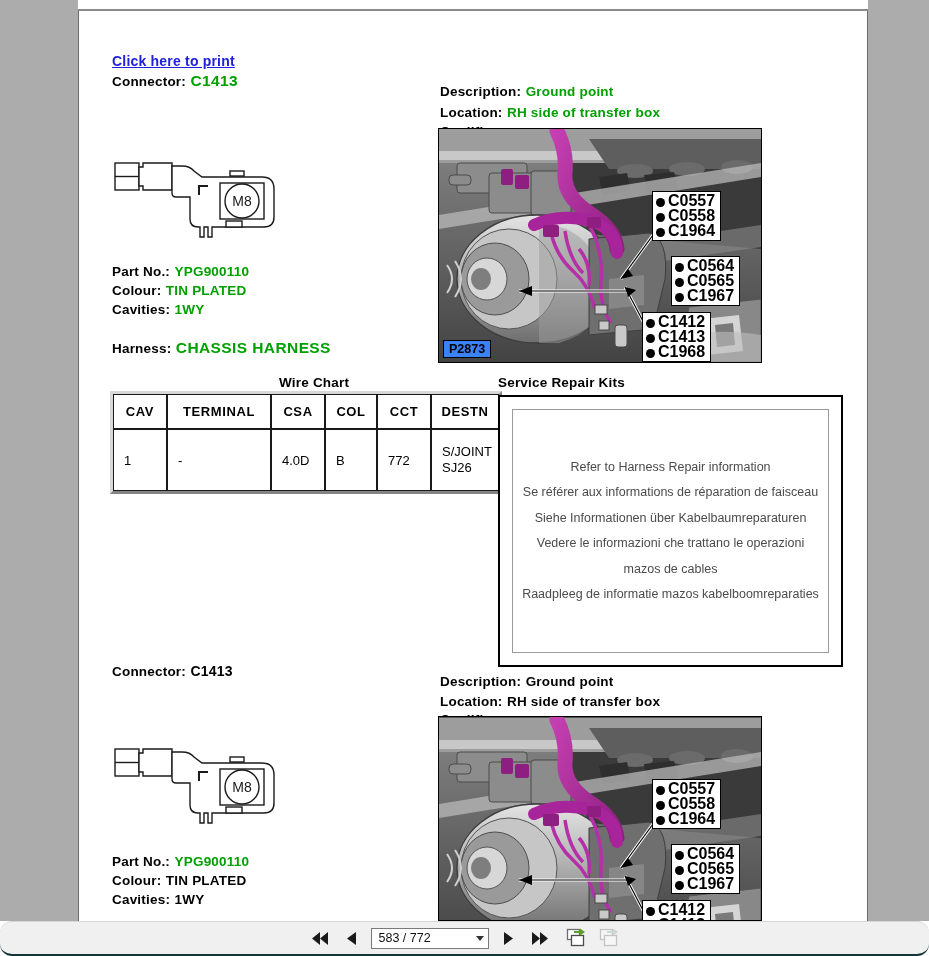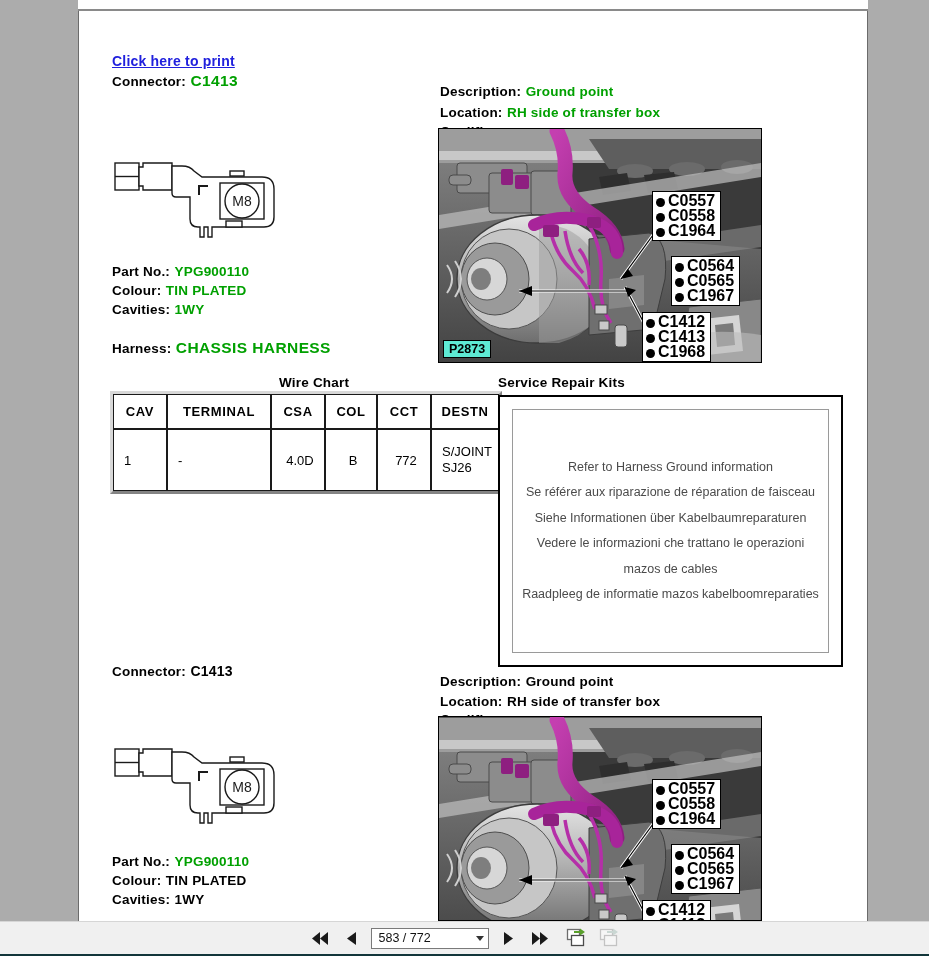--- a/index.html
+++ b/index.html
@@ -140,21 +140,21 @@
     height: 33px;
     text-align: center;
   }
   table.wire td {
     height: 60px;
     font-weight: normal;
     padding-left: 10px;
     padding-right: 6px;
   }
   td.c-cav { text-align: left; }
-  td.c-num { text-align: center; padding-left: 0; }
+  td.c-num { text-align: left; padding-left: 0; }
 
   
   .srk-outer {
     position: absolute;
     border: 2px solid #000;
     background: #fff;
     box-sizing: border-box;
   }
   .srk-inner {
     position: absolute;
@@ -193,21 +193,21 @@
   .bullet {
     display: inline-block;
     width: 9px; height: 9px;
     border-radius: 50%;
     background: #000;
     margin-right: 3px;
     vertical-align: -1px;
   }
   .pcode {
     position: absolute;
-    background: #5eead4;
+    background: #3b82f6;
     border: 1px solid #000;
     font-size: 12.5px;
     font-weight: bold;
     color: #000;
     padding: 1px 5px;
     font-family: "Liberation Sans", sans-serif;
   }
 
   
   #toolbar {
@@ -216,20 +216,21 @@
     width: 929px;
     height: 35px;
     background: #f0f0f0;
     border-top: 1px solid #d6d6d6;
     border-bottom: 2px solid #12363a;
     box-sizing: border-box;
     display: flex;
     align-items: center;
     justify-content: center;
     gap: 9px;
+    border-radius: 12px;
   }
   .tbtn {
     width: 22px; height: 22px;
     display: flex; align-items: center; justify-content: center;
     background: transparent;
     border: none;
     cursor: pointer;
     padding: 0;
   }
   .pagebox {
@@ -474,22 +475,22 @@
               <span>S/JOINT</span><br>
               <span>SJ26</span>
             </td>
           </tr>
         </tbody>
       </table>
 
       <div class="chart-title" style="left:418px;top:362px;">Service Repair Kits</div>
       <div class="srk-outer" style="left:418px;top:382px;width:345px;height:272px;">
         <div class="srk-inner">
-          <div class="srk-line">Refer to Harness Ground information</div>
-          <div class="srk-line">Se référer aux riparazione de réparation de faisceau</div>
+          <div class="srk-line">Refer to Harness Repair information</div>
+          <div class="srk-line">Se référer aux informations de réparation de faisceau</div>
           <div class="srk-line">Siehe Informationen über Kabelbaumreparaturen</div>
           <div class="srk-line">Vedere le informazioni che trattano le operazioni</div>
           <div class="srk-line">mazos de cables</div>
           <div class="srk-line">Raadpleeg de informatie mazos kabelboomreparaties</div>
         </div>
       </div>
     </div>
 
     <div class="record" style="top:0;">
 

